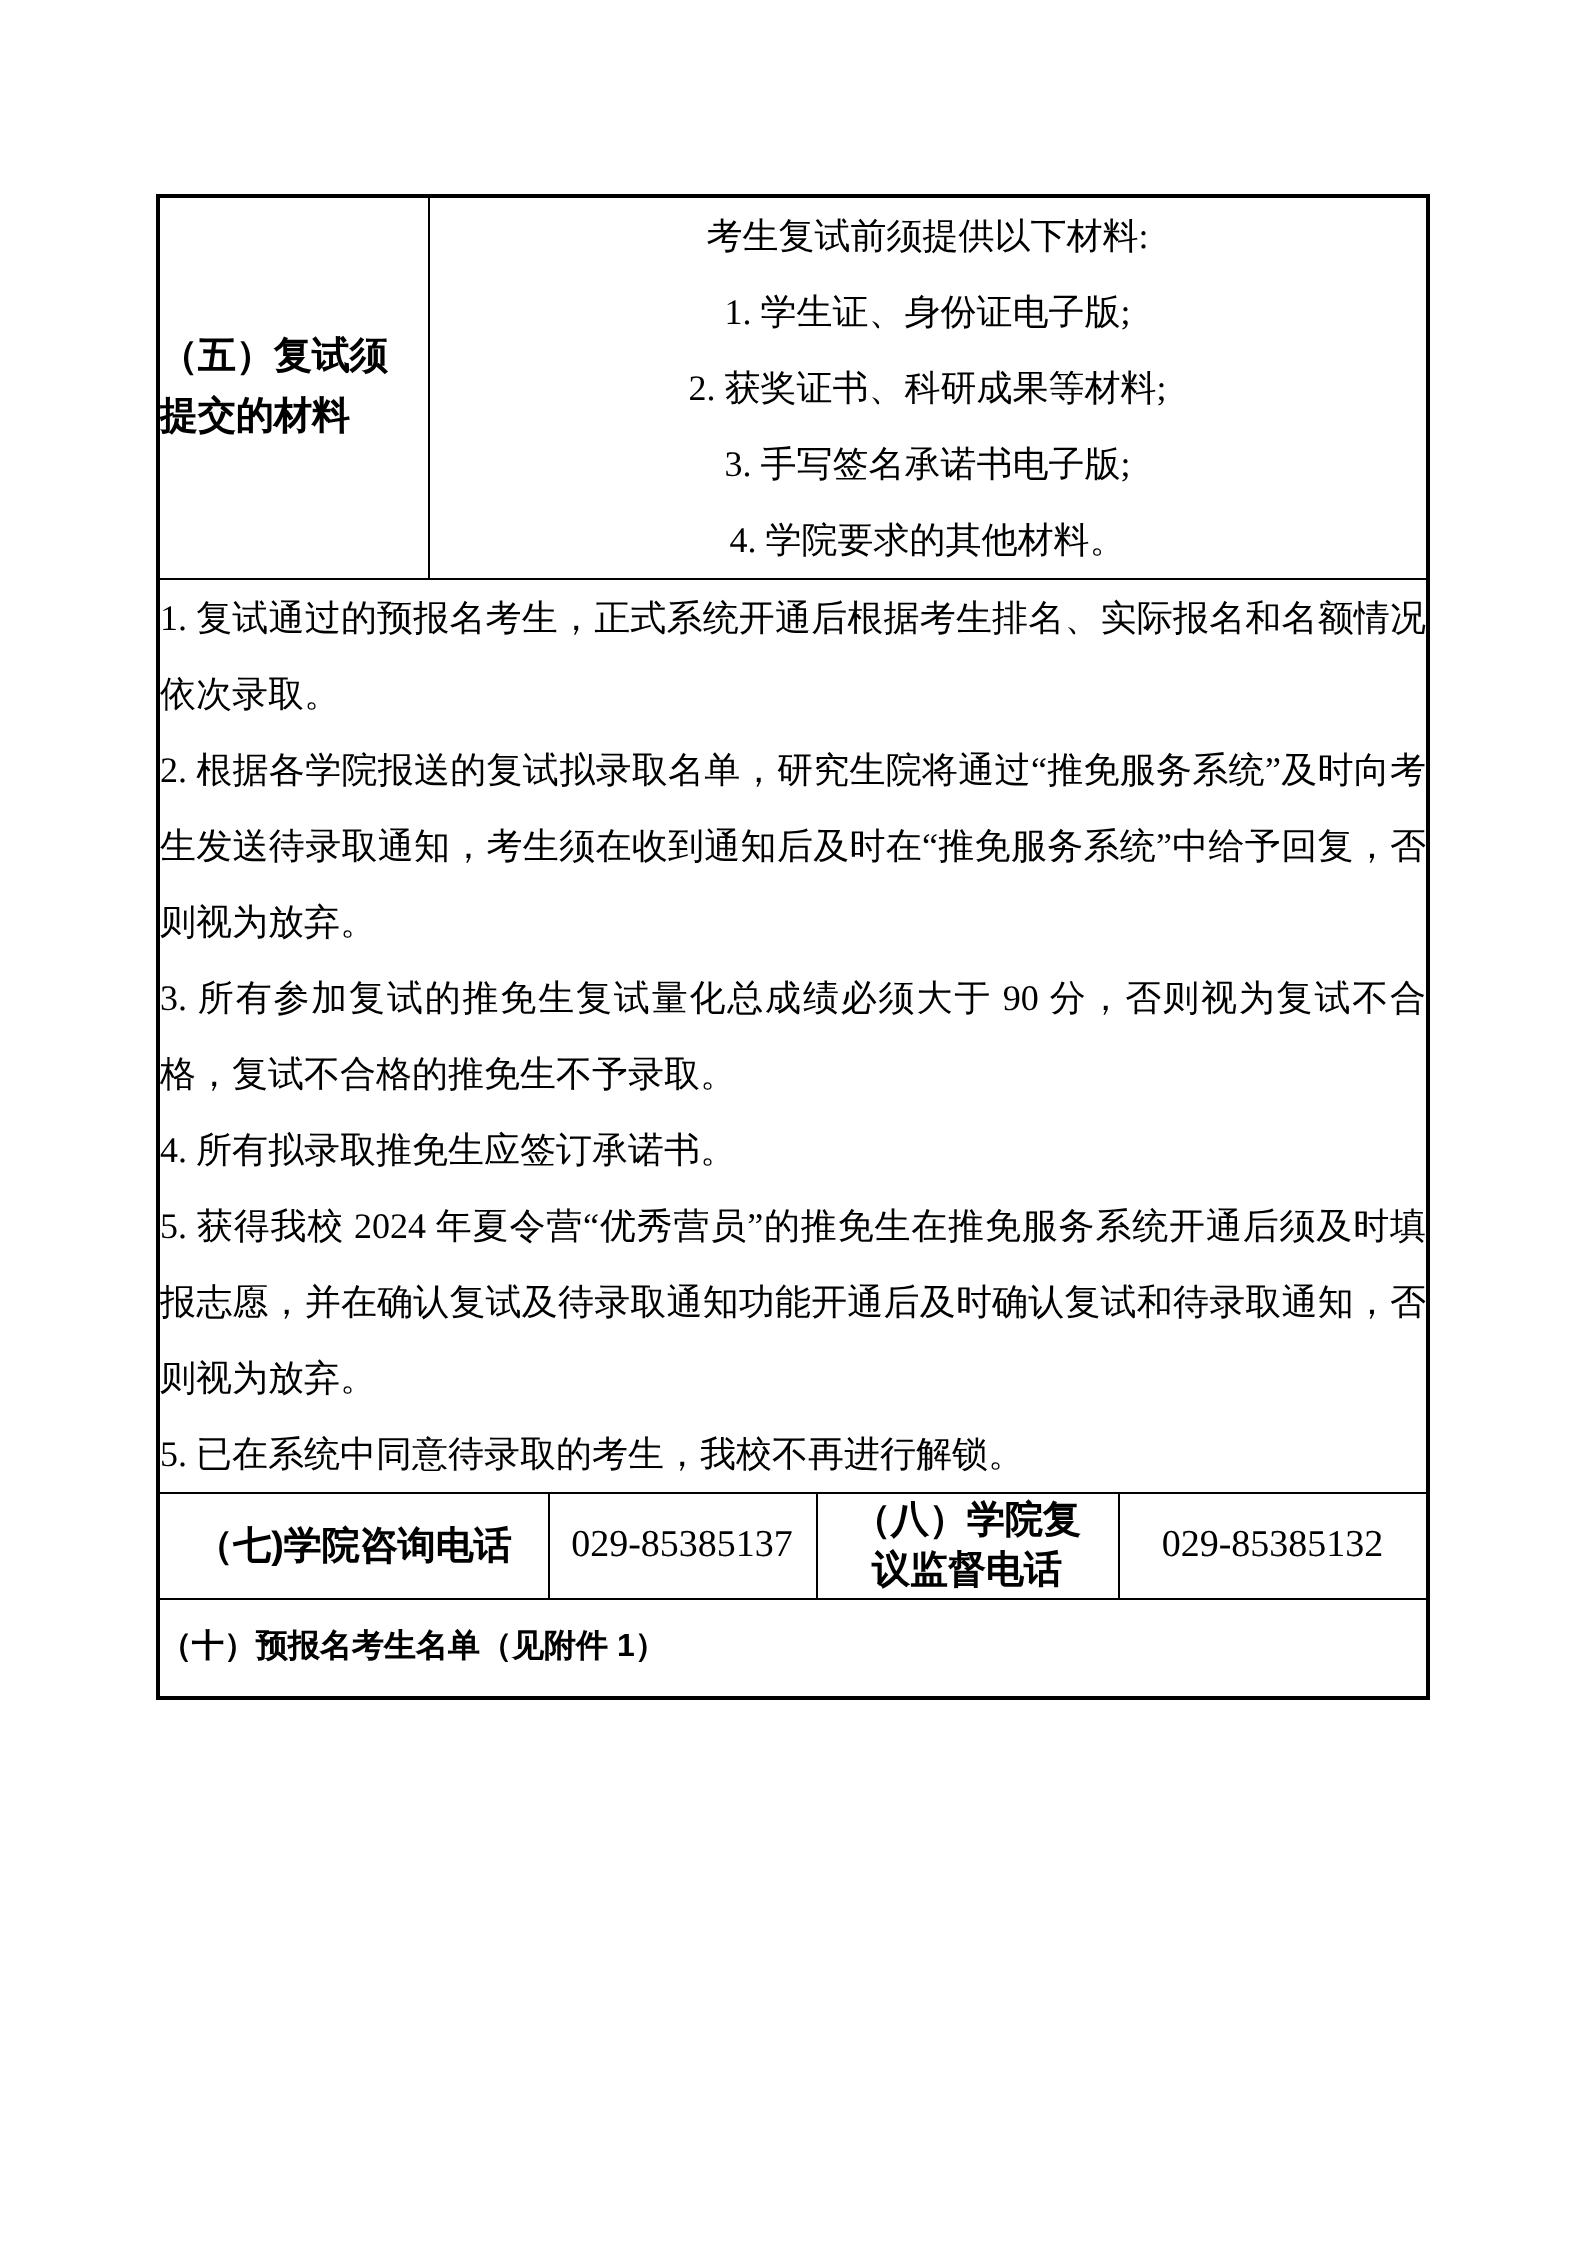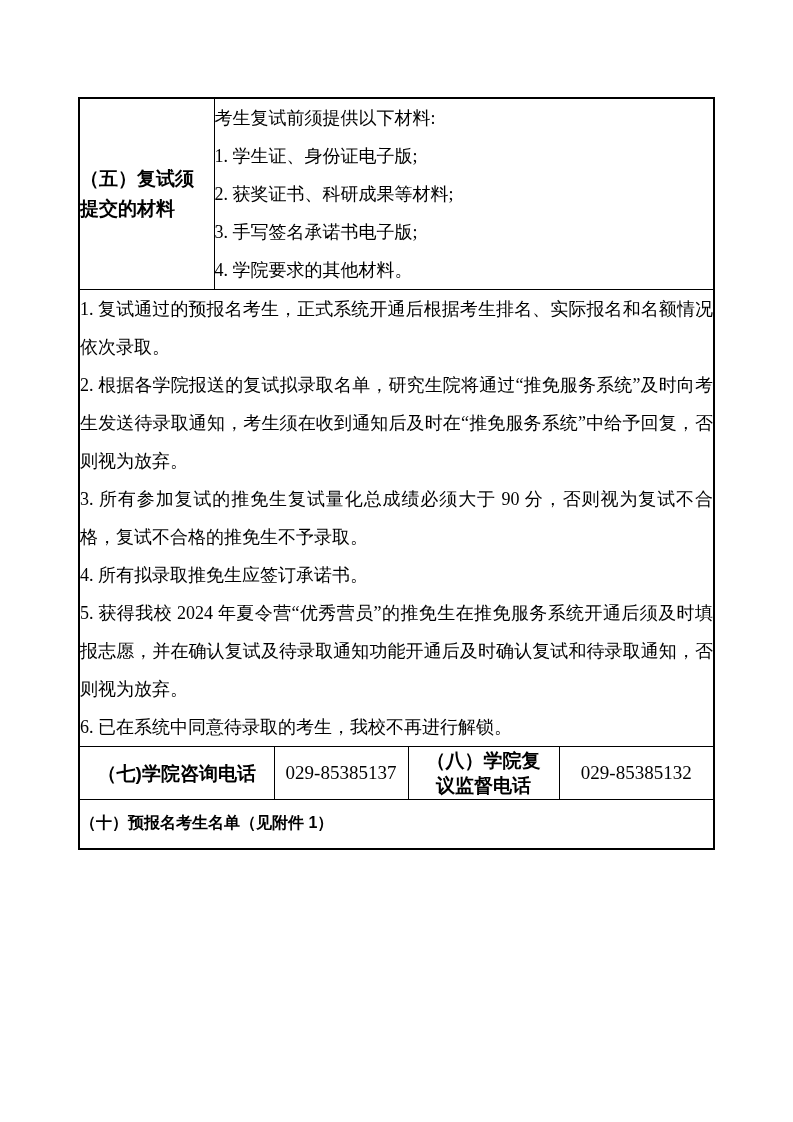--- a/index.html
+++ b/index.html
@@ -43,20 +43,21 @@
     font-size: 19px;
     line-height: 30px;
   }
   .cell-materials-content {
     padding: 6px 10px 6px 12px;
     font-size: 18px;
   }
   .cell-materials-content .mline {
     line-height: 38px;
     white-space: nowrap;
+    text-align: center;
   }
   .cell-admission-header {
     font-size: 20px;
     padding-left: 12px;
   }
   .cell-admission-content {
     padding: 4px 9px 4px 10px;
     font-size: 18px;
     vertical-align: top;
   }
@@ -108,21 +109,21 @@
     </tr>
 
 
     <tr style="height:455px">
       <td colspan="5" class="cell-admission-content body-font">
         <p>1. 复试通过的预报名考生，正式系统开通后根据考生排名、实际报名和名额情况依次录取。</p>
         <p>2. 根据各学院报送的复试拟录取名单，研究生院将通过“推免服务系统”及时向考生发送待录取通知，考生须在收到通知后及时在“推免服务系统”中给予回复，否则视为放弃。</p>
         <p>3. 所有参加复试的推免生复试量化总成绩必须大于 90 分，否则视为复试不合格，复试不合格的推免生不予录取。</p>
         <p>4. 所有拟录取推免生应签订承诺书。</p>
         <p>5. 获得我校 2024 年夏令营“优秀营员”的推免生在推免服务系统开通后须及时填报志愿，并在确认复试及待录取通知功能开通后及时确认复试和待录取通知，否则视为放弃。</p>
-        <p>6. 已在系统中同意待录取的考生，我校不再进行解锁。</p>
+        <p>5. 已在系统中同意待录取的考生，我校不再进行解锁。</p>
       </td>
     </tr>
 
     <tr style="height:53px">
       <td colspan="2" class="cell-label-center heading-font">
         <span>（七)学院咨询电话</span>
       </td>
       <td class="cell-value-center body-font">
         <span>029-85385137</span>
       </td>

